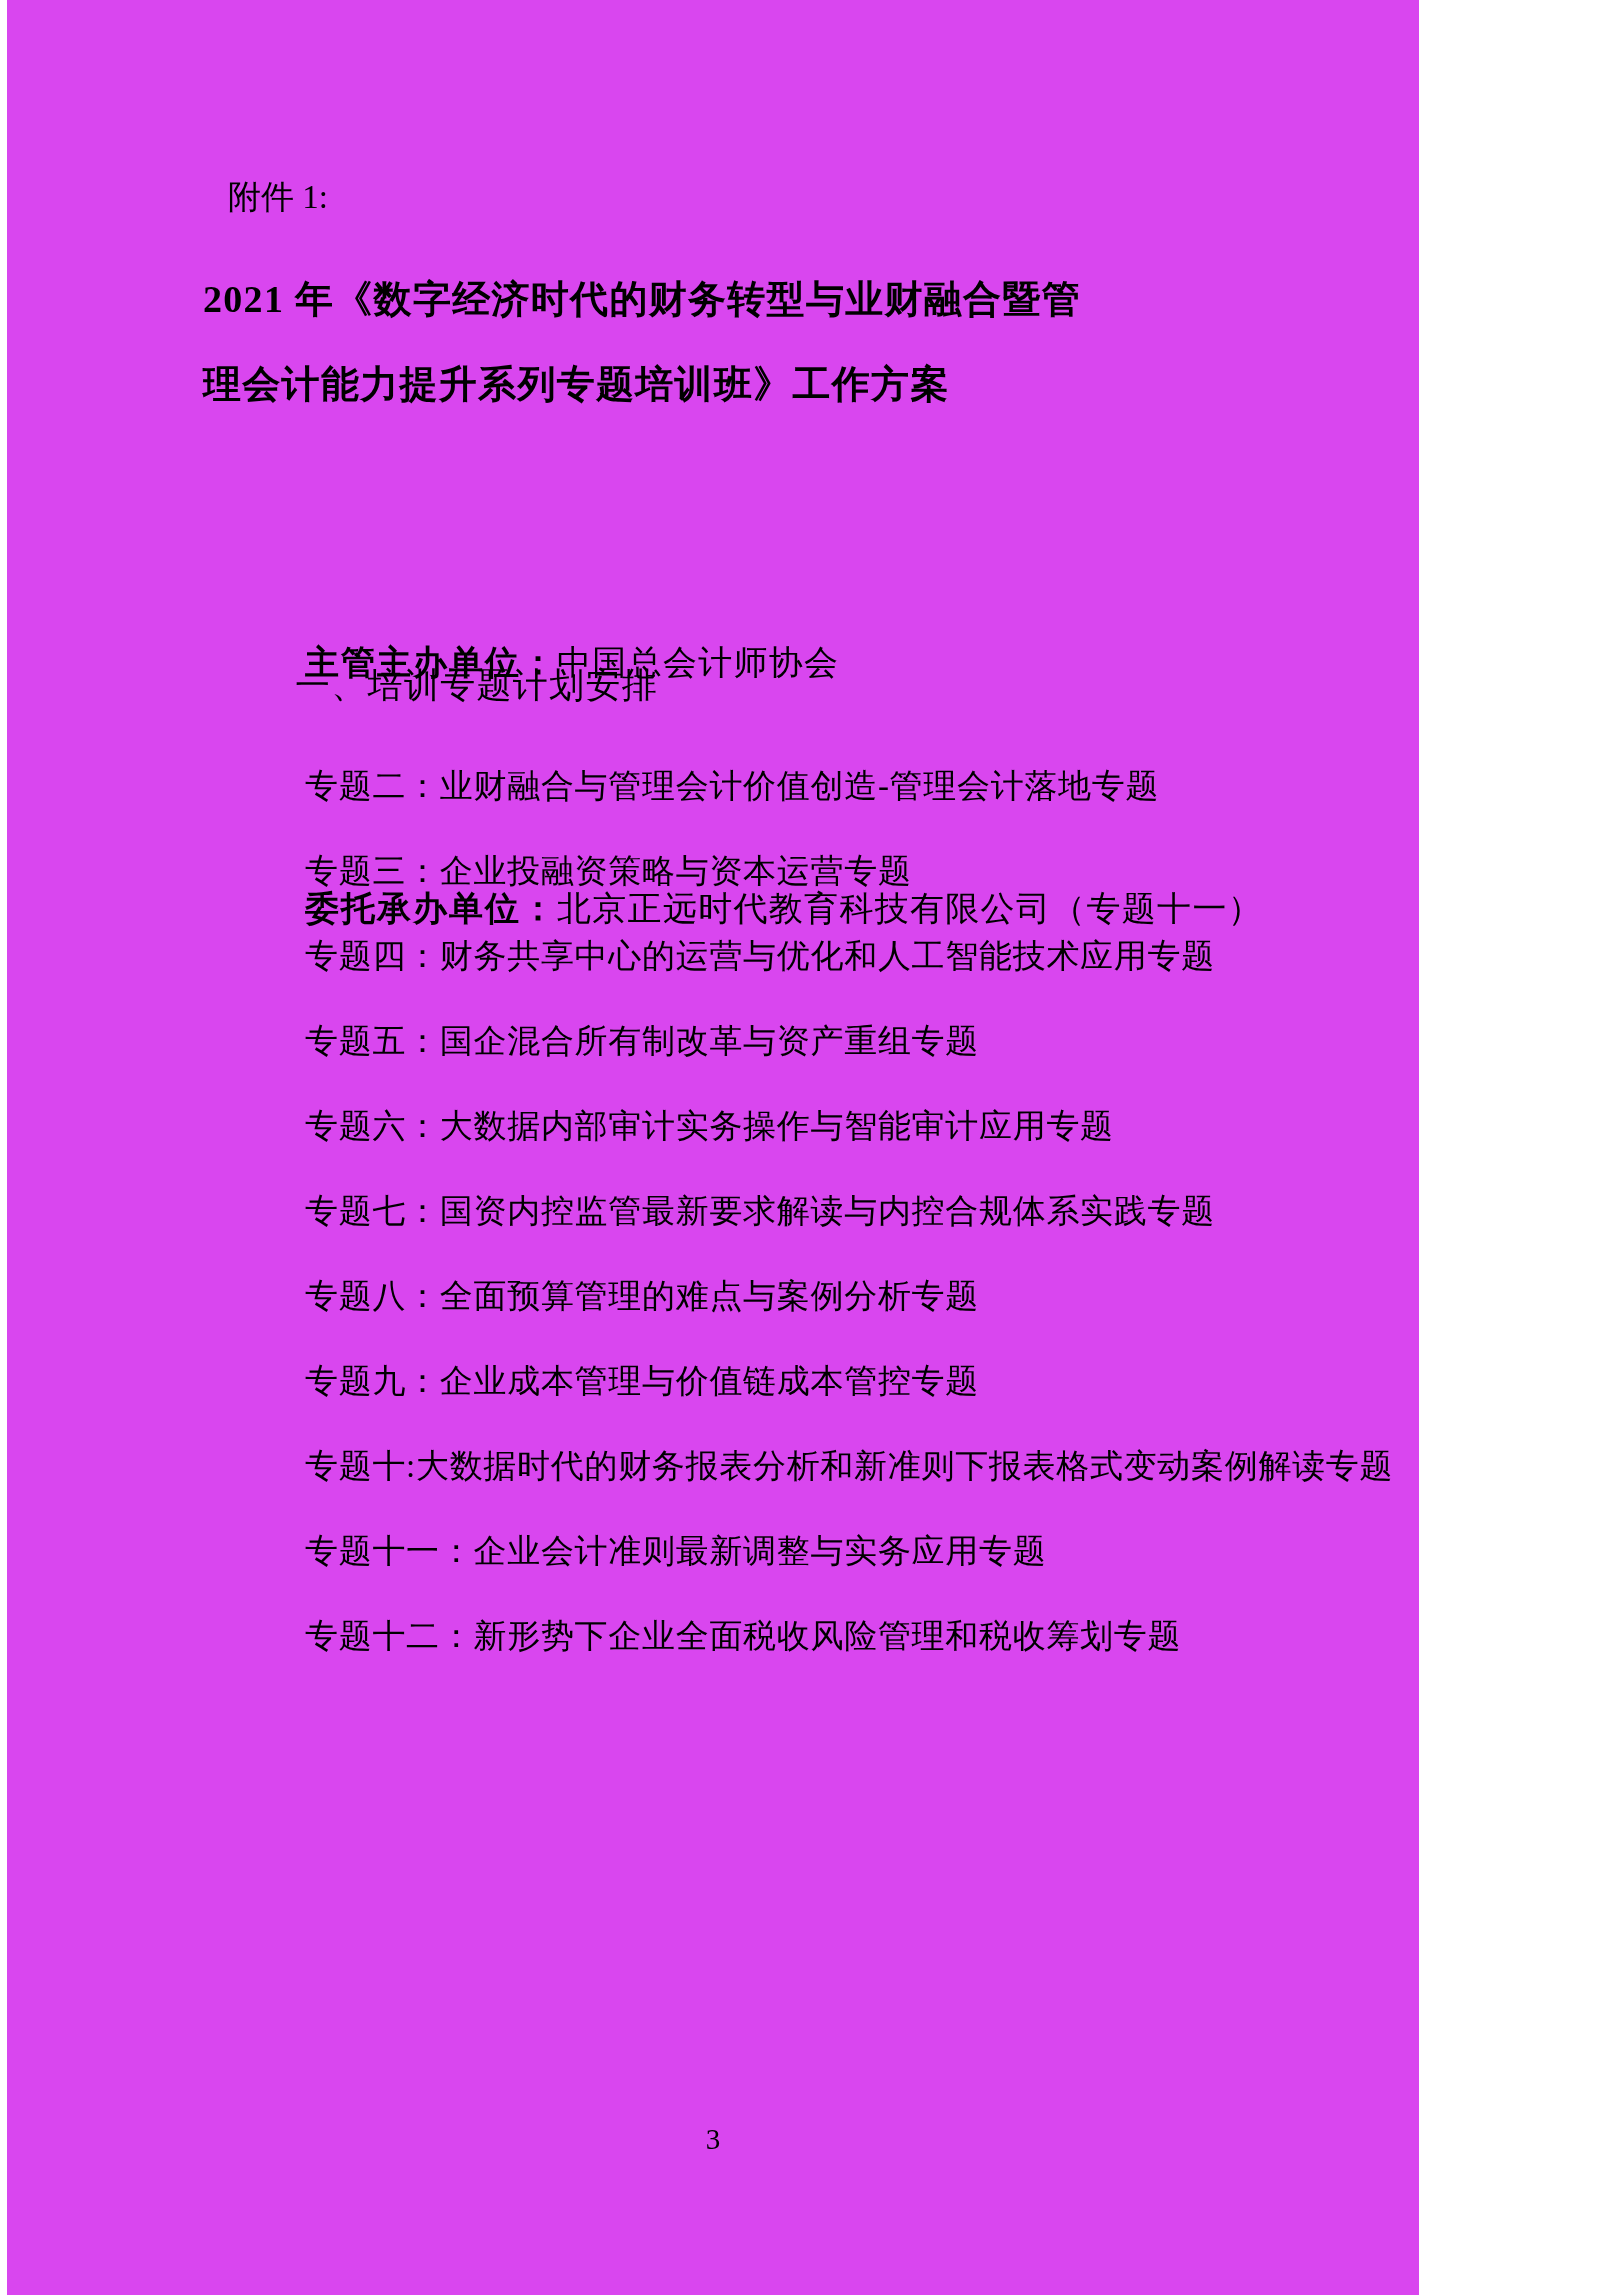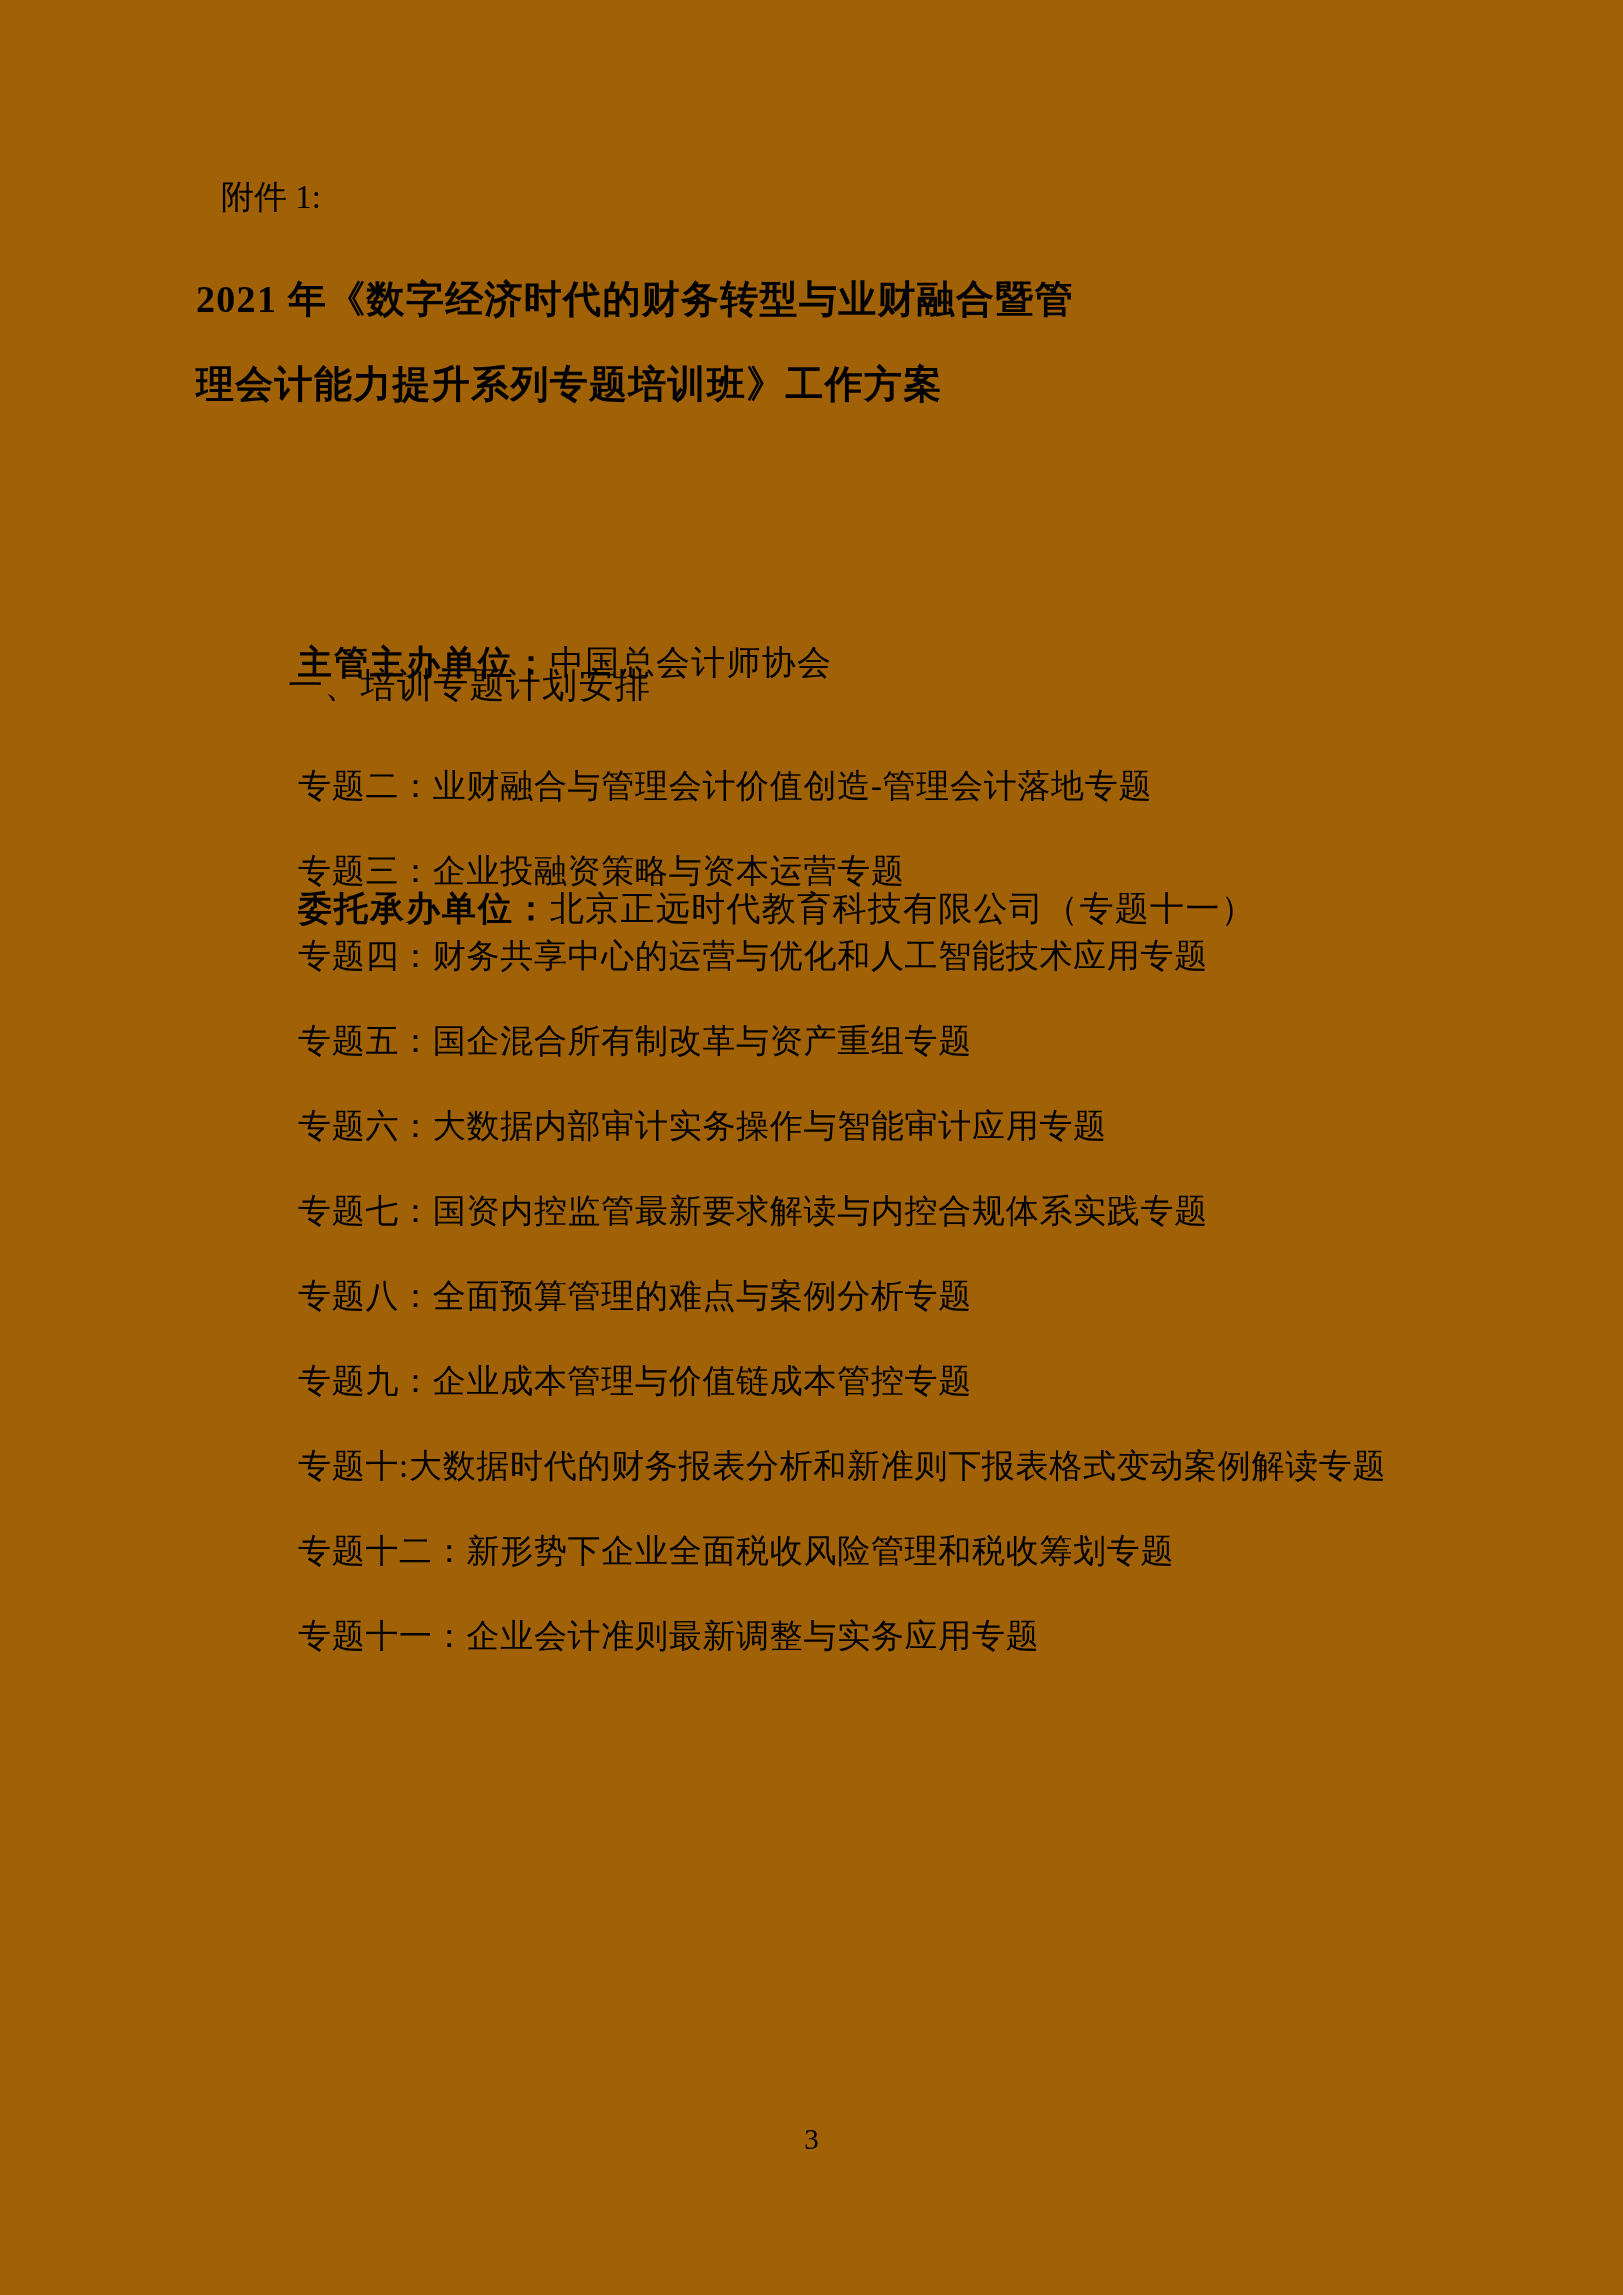--- a/index.html
+++ b/index.html
@@ -2,26 +2,27 @@
 <html style="font-size:10.5px"><head>
 <meta charset="utf-8">
 <style>
   html, body {
     margin: 0;
     padding: 0;
     background: #ffffff;
   }
   .page {
     position: relative;
-    width: 1623px;
+    width: 1412px;
     height: 2295px;
-    background: #a16207;
+    background: #d946ef;
     color: #000000;
     font-family: "Liberation Serif", serif;
     overflow: hidden;
+    margin-left: 7px;
   }
   .attachment {
     position: absolute;
     left: 221px;
     top: 178px;
     font-size: 33px;
     line-height: 39px;
     white-space: pre;
   }
   .doc-title {
@@ -106,20 +107,20 @@
   <ol class="topics">
     <li>专题二：业财融合与管理会计价值创造-管理会计落地专题</li>
     <li>专题三：企业投融资策略与资本运营专题</li>
     <li>专题四：财务共享中心的运营与优化和人工智能技术应用专题</li>
     <li>专题五：国企混合所有制改革与资产重组专题</li>
     <li>专题六：大数据内部审计实务操作与智能审计应用专题</li>
     <li>专题七：国资内控监管最新要求解读与内控合规体系实践专题</li>
     <li>专题八：全面预算管理的难点与案例分析专题</li>
     <li>专题九：企业成本管理与价值链成本管控专题</li>
     <li>专题十:大数据时代的财务报表分析和新准则下报表格式变动案例解读专题</li>
+    <li>专题十一：企业会计准则最新调整与实务应用专题</li>
     <li>专题十二：新形势下企业全面税收风险管理和税收筹划专题</li>
-    <li>专题十一：企业会计准则最新调整与实务应用专题</li>
   </ol>
 
   <div class="page-number">3</div>
 
 </div>
 
 
 </body></html>

